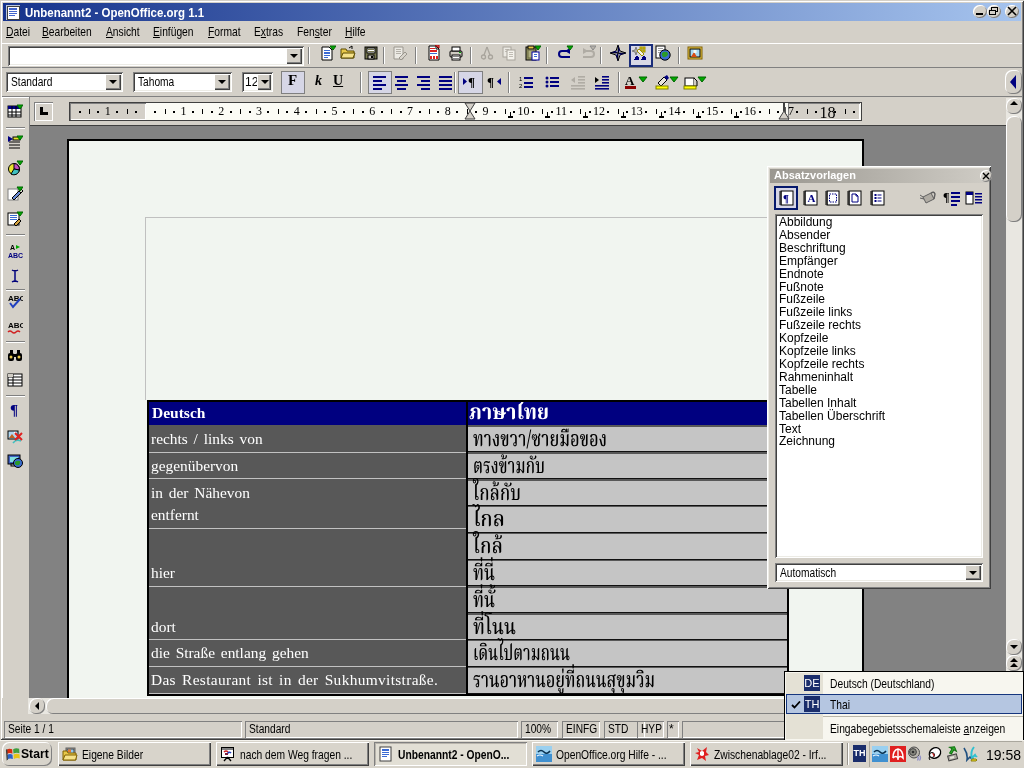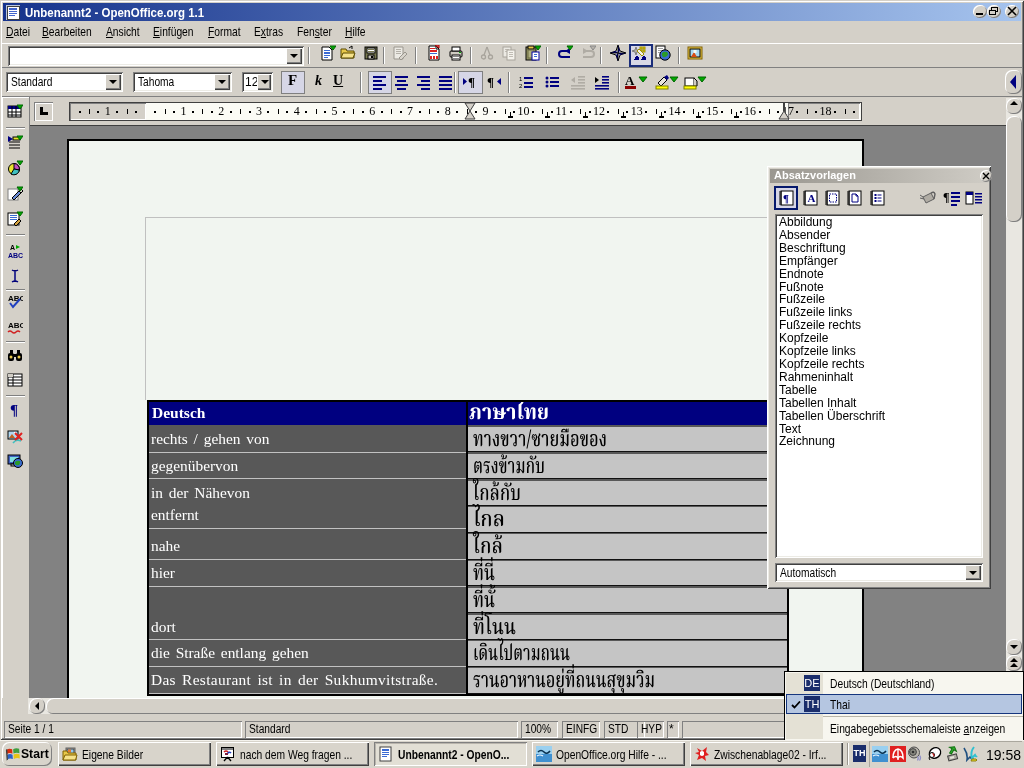--- a/index.html
+++ b/index.html
@@ -608,21 +608,21 @@
         <div class="abs" style="left:662.2px;top:7px;width:1px;height:5px;background:#000;"></div>
         <div class="abs" style="left:670.6px;top:9px;width:2px;height:2px;background:#000;"></div>
         <span class="abs" style="left:675.1px;top:2px;width:12px;text-align:center;font-size:12px;font-family:'Liberation Serif',serif;">16</span>
         <div class="abs" style="left:689.5px;top:9px;width:2px;height:2px;background:#000;"></div>
         <div class="abs" style="left:700.0px;top:7px;width:1px;height:5px;background:#000;"></div>
         <div class="abs" style="left:708.4px;top:9px;width:2px;height:2px;background:#000;"></div>
         <span class="abs" style="left:712.9px;top:2px;width:12px;text-align:center;font-size:12px;font-family:'Liberation Serif',serif;">17</span>
         <div class="abs" style="left:727.3px;top:9px;width:2px;height:2px;background:#000;"></div>
         <div class="abs" style="left:737.8px;top:7px;width:1px;height:5px;background:#000;"></div>
         <div class="abs" style="left:746.2px;top:9px;width:2px;height:2px;background:#000;"></div>
-        <span class="abs" style="left:750.6px;top:2px;width:12px;text-align:center;font-size:12px;font-family:'Liberation Serif',serif;">18</span>
+        <span class="abs" style="left:750.6px;top:2px;width:12px;text-align:center;font-size:16px;font-family:'Liberation Serif',serif;">18</span>
         <div class="abs" style="left:765.1px;top:9px;width:2px;height:2px;background:#000;"></div>
         <div class="abs" style="left:775.5px;top:7px;width:1px;height:5px;background:#000;"></div>
         <div class="abs" style="left:784.0px;top:9px;width:2px;height:2px;background:#000;"></div>
         <svg class="abs" style="left:395px;top:0px" width="12" height="19">
           <path d="M1 1 L11 1 L6 9 Z M6 9 L11 17 L1 17 Z" fill="#d4d0c8" stroke="#404040"></path>
         </svg>
         <svg class="abs" style="left:709px;top:0px" width="12" height="19">
           <path d="M6 9 L11 17 L1 17 Z" fill="#d4d0c8" stroke="#404040"></path>
           <rect x="5" y="0" width="2" height="9" fill="#404040"></rect>
         </svg>
@@ -654,21 +654,21 @@
             <span class="abs" style="left:3px;top:2px;font-family:'Liberation Serif',serif;font-size:15.5px;font-weight:bold;color:#fff;">Deutsch</span>
             <div class="abs" style="left:319px;top:0px;width:86px;height:23px;overflow:hidden;">
               <svg width="84" height="26" viewBox="0 0 84 26" style="position:absolute;left:0;top:0;overflow:visible">
                 <g transform="translate(1,17) scale(1.0819,1)">
                   <path d="M2.499 0.21000000000000002Q1.554 0.21000000000000002 1.008 -0.31500000000000006Q0.462 -0.8400000000000001 0.462 -1.8270000000000002Q0.462 -2.814 0.9345 -3.2865Q1.407 -3.7590000000000003 1.953 -3.7590000000000003Q2.1420000000000003 -3.7590000000000003 2.289 -3.7170000000000005Q2.436 -3.6750000000000003 2.52 -3.612L1.995 -3.213V-4.662Q1.995 -5.67 2.3625 -6.258Q2.73 -6.846 3.591 -7.182V-7.266L1.491 -7.938000000000001Q1.449 -8.232000000000001 1.428 -8.4315Q1.407 -8.631 1.407 -8.799000000000001Q1.407 -10.164000000000001 2.625 -10.951500000000001Q3.8430000000000004 -11.739 6.027 -11.739Q8.316 -11.739 9.450000000000001 -10.8045Q10.584000000000001 -9.870000000000001 10.584000000000001 -8.001000000000001V-1.197L9.597000000000001 0.126H7.854V-7.7700000000000005Q7.854 -9.345 7.434 -10.0485Q7.014 -10.752 6.027 -10.752Q5.103000000000001 -10.752 4.6515 -10.174500000000002Q4.2 -9.597000000000001 4.2 -8.463000000000001L5.67 -7.665Q5.964 -7.518000000000001 6.1005 -7.392Q6.237 -7.266 6.237 -7.035Q6.237 -6.720000000000001 6.069 -6.5520000000000005Q5.271 -6.636 4.998 -6.1530000000000005Q4.7250000000000005 -5.67 4.7250000000000005 -4.641V-2.2680000000000002Q4.7250000000000005 -1.05 4.158 -0.42000000000000004Q3.591 0.21000000000000002 2.499 0.21000000000000002ZM2.226 -0.7350000000000001Q2.6670000000000003 -0.7350000000000001 2.8770000000000002 -1.008Q3.087 -1.2810000000000001 3.087 -1.806Q3.087 -2.31 2.8770000000000002 -2.583Q2.6670000000000003 -2.8560000000000003 2.226 -2.8560000000000003Q1.806 -2.8560000000000003 1.6065 -2.583Q1.407 -2.31 1.407 -1.7850000000000001Q1.407 -1.2810000000000001 1.6065 -1.008Q1.806 -0.7350000000000001 2.226 -0.7350000000000001Z M17.409000000000002 0.126V-8.169Q17.409000000000002 -9.093 17.283 -9.639Q17.157 -10.185 16.8945 -10.4265Q16.632 -10.668000000000001 16.212000000000003 -10.668000000000001Q15.582 -10.668000000000001 15.246 -10.069500000000001Q14.91 -9.471 14.91 -7.875000000000001Q13.713000000000001 -7.665 12.957 -7.98Q12.201 -8.295 12.201 -9.219000000000001Q12.201 -9.996 12.705000000000002 -10.5525Q13.209000000000001 -11.109 14.112000000000002 -11.424Q15.015 -11.739 16.191000000000003 -11.739Q18.249000000000002 -11.739 19.194000000000003 -10.8045Q20.139000000000003 -9.870000000000001 20.139000000000003 -8.106V-1.197L19.131 0.126Z M22.701 0.0V-0.882H22.911Q23.268 -0.882 23.488500000000002 -1.0815000000000001Q23.709 -1.2810000000000001 23.709 -1.8270000000000002V-8.169L24.36 -8.001000000000001Q24.234 -7.896000000000001 24.024 -7.812000000000001Q23.814 -7.728000000000001 23.541 -7.728000000000001Q22.869 -7.728000000000001 22.407 -8.2425Q21.945 -8.757 21.945 -9.702Q21.945 -10.647 22.491 -11.182500000000001Q23.037 -11.718 24.087 -11.718Q25.179000000000002 -11.718 25.735500000000002 -11.098500000000001Q26.292 -10.479000000000001 26.292 -9.261000000000001V-0.9450000000000001H28.623Q29.211 -0.9450000000000001 29.4525 -1.2810000000000001Q29.694000000000003 -1.617 29.694000000000003 -2.3520000000000003V-10.248000000000001L30.701999999999998 -11.592H32.319V-2.709Q32.319 -1.743 32.0565 -1.1445Q31.794 -0.546 31.206000000000003 -0.273Q30.618000000000002 0.0 29.61 0.0ZM23.73 -8.610000000000001Q24.612000000000002 -8.610000000000001 24.612000000000002 -9.681000000000001Q24.612000000000002 -10.731 23.73 -10.731Q23.31 -10.731 23.1 -10.458Q22.89 -10.185 22.89 -9.681000000000001Q22.89 -9.156 23.1 -8.883000000000001Q23.31 -8.610000000000001 23.73 -8.610000000000001ZM27.615000000000002 -5.481000000000001Q27.972 -5.481000000000001 28.1715 -5.7330000000000005Q28.371000000000002 -5.985 28.371000000000002 -6.426Q28.371000000000002 -6.846 28.182000000000002 -7.1085Q27.993000000000002 -7.371 27.615000000000002 -7.371Q27.216 -7.371 27.027 -7.119Q26.838 -6.867 26.838 -6.426Q26.838 -5.985 27.0375 -5.7330000000000005Q27.237000000000002 -5.481000000000001 27.615000000000002 -5.481000000000001ZM30.198 -3.906Q29.148 -3.906 28.308 -4.095000000000001Q27.468 -4.284000000000001 26.943 -4.641Q26.439 -4.977 26.197499999999998 -5.439Q25.956 -5.901000000000001 25.956 -6.447Q25.956 -7.266 26.4075 -7.6965Q26.859 -8.127 27.594 -8.127Q28.287 -8.127 28.738500000000002 -7.707000000000001Q29.19 -7.287000000000001 29.19 -6.447Q29.19 -5.985 29.043 -5.6385000000000005Q28.896 -5.292000000000001 28.665 -5.103000000000001V-5.019Q29.085 -4.998 29.4525 -5.0085Q29.82 -5.019 30.177 -5.082000000000001Q31.353 -5.229 32.0985 -5.785500000000001Q32.844 -6.3420000000000005 33.18 -7.245Q33.642 -7.098000000000001 33.8625 -6.783Q34.083 -6.468 34.083 -6.069Q34.083 -5.397 33.558 -4.914Q33.033 -4.431 32.150999999999996 -4.1685Q31.269 -3.906 30.198 -3.906Z M39.816 0.126V-8.169Q39.816 -9.093 39.69 -9.639Q39.564 -10.185 39.301500000000004 -10.4265Q39.039 -10.668000000000001 38.619 -10.668000000000001Q37.989 -10.668000000000001 37.653 -10.069500000000001Q37.317 -9.471 37.317 -7.875000000000001Q36.12 -7.665 35.364 -7.98Q34.608 -8.295 34.608 -9.219000000000001Q34.608 -9.996 35.111999999999995 -10.5525Q35.616 -11.109 36.519 -11.424Q37.422 -11.739 38.598 -11.739Q40.656 -11.739 41.601 -10.8045Q42.546 -9.870000000000001 42.546 -8.106V-1.197L41.538 0.126Z M48.237 0.168Q46.998000000000005 0.168 46.3995 -0.462Q45.801 -1.092 45.801 -2.2470000000000003V-14.49Q47.06100000000001 -15.246 47.785500000000006 -16.1175Q48.510000000000005 -16.989 48.510000000000005 -18.228Q48.510000000000005 -18.879 48.310500000000005 -19.2885Q48.111000000000004 -19.698 47.733000000000004 -19.866L46.578 -17.892H46.011Q45.885000000000005 -18.627000000000002 45.517500000000005 -19.078500000000002Q45.150000000000006 -19.53 44.604000000000006 -19.53Q44.415000000000006 -19.53 44.184000000000005 -19.4775Q43.953 -19.425 43.806000000000004 -19.362000000000002Q43.533 -19.551000000000002 43.417500000000004 -19.824Q43.30200000000001 -20.097 43.30200000000001 -20.37Q43.30200000000001 -20.832 43.58550000000001 -21.105Q43.86900000000001 -21.378 44.352000000000004 -21.378Q45.045 -21.378 45.591 -20.895000000000003Q46.137 -20.412000000000003 46.431000000000004 -19.425L47.586000000000006 -21.378Q49.161 -21.273 49.854 -20.412Q50.547000000000004 -19.551000000000002 50.547000000000004 -18.249000000000002Q50.547000000000004 -16.968 50.022000000000006 -15.9495Q49.49700000000001 -14.931000000000001 48.531000000000006 -14.133000000000001V-3.7590000000000003Q48.594 -3.7800000000000002 48.75150000000001 -3.7905Q48.909000000000006 -3.801 49.056000000000004 -3.7800000000000002Q49.70700000000001 -3.717 50.08500000000001 -3.2235Q50.46300000000001 -2.73 50.46300000000001 -1.8690000000000002Q50.46300000000001 -0.924 49.89600000000001 -0.378Q49.32900000000001 0.168 48.237 0.168ZM48.594 -0.798Q49.056000000000004 -0.798 49.266000000000005 -1.0815000000000001Q49.476000000000006 -1.365 49.476000000000006 -1.848Q49.476000000000006 -2.331 49.266000000000005 -2.6145Q49.056000000000004 -2.898 48.594 -2.898Q48.17400000000001 -2.898 47.974500000000006 -2.6145Q47.775000000000006 -2.331 47.775000000000006 -1.848Q47.775000000000006 -1.365 47.974500000000006 -1.0815000000000001Q48.17400000000001 -0.798 48.594 -0.798Z M58.863 0.126V-9.534Q58.863 -9.933 58.737 -10.1325Q58.611000000000004 -10.332 58.338 -10.332Q58.191 -10.332 58.054500000000004 -10.2375Q57.918000000000006 -10.143 57.80250000000001 -9.912Q57.687000000000005 -9.681000000000001 57.561 -9.198L55.377 0.0H52.941V-8.190000000000001L53.403000000000006 -8.001000000000001Q53.256 -7.917000000000001 53.04600000000001 -7.833Q52.836000000000006 -7.7490000000000006 52.584 -7.7490000000000006Q51.912000000000006 -7.7490000000000006 51.45 -8.253Q50.988 -8.757 50.988 -9.702Q50.988 -10.647 51.534000000000006 -11.182500000000001Q52.080000000000005 -11.718 53.172000000000004 -11.718Q54.264 -11.718 54.862500000000004 -11.098500000000001Q55.461000000000006 -10.479000000000001 55.461000000000006 -9.282V-7.476000000000001Q55.461000000000006 -6.573 55.419000000000004 -5.4285000000000005Q55.377 -4.284000000000001 55.293000000000006 -3.297H55.356Q55.503 -4.011 55.629000000000005 -4.6515Q55.755 -5.292000000000001 55.9125 -5.9115Q56.07 -6.531000000000001 56.217000000000006 -7.203L56.658 -9.219000000000001Q56.889 -10.185 57.225 -10.731000000000002Q57.561 -11.277000000000001 58.033500000000004 -11.508000000000001Q58.506 -11.739 59.157000000000004 -11.739Q60.375 -11.739 60.92100000000001 -11.088000000000001Q61.467000000000006 -10.437000000000001 61.467000000000006 -9.387V-1.197L60.459 0.126ZM52.773 -8.610000000000001Q53.655 -8.610000000000001 53.655 -9.681000000000001Q53.655 -10.752 52.773 -10.752Q52.353 -10.752 52.13250000000001 -10.479000000000001Q51.912000000000006 -10.206000000000001 51.912000000000006 -9.681000000000001Q51.912000000000006 -9.177000000000001 52.13250000000001 -8.893500000000001Q52.353 -8.610000000000001 52.773 -8.610000000000001Z M68.292 0.231Q66.066 0.231 64.953 -0.588Q63.84 -1.407 63.84 -3.129Q63.84 -4.305000000000001 64.29150000000001 -4.987500000000001Q64.74300000000001 -5.67 65.646 -5.880000000000001V-5.964Q65.07900000000001 -6.174 64.659 -6.615Q64.239 -7.056 64.0185 -7.6754999999999995Q63.79800000000001 -8.295 63.79800000000001 -8.988000000000001Q63.79800000000001 -10.227 64.512 -10.9725Q65.226 -11.718 66.486 -11.718Q67.45200000000001 -11.718 67.98750000000001 -11.214Q68.52300000000001 -10.71 68.52300000000001 -9.744Q68.52300000000001 -8.778 67.99800000000002 -8.326500000000001Q67.47300000000001 -7.875000000000001 66.61200000000001 -7.875000000000001Q66.507 -7.875000000000001 66.423 -7.8855Q66.339 -7.896000000000001 66.27600000000001 -7.9590000000000005L66.507 -8.127Q66.528 -7.7490000000000006 66.6645 -7.3500000000000005Q66.801 -6.9510000000000005 67.158 -6.678000000000001Q67.515 -6.405 68.16600000000001 -6.405H68.67V-5.376H67.956Q67.263 -5.376 66.9375 -4.9245Q66.61200000000001 -4.473 66.61200000000001 -3.297Q66.61200000000001 -2.4570000000000003 66.78 -1.911Q66.94800000000001 -1.365 67.31550000000001 -1.1025Q67.683 -0.8400000000000001 68.292 -0.8400000000000001Q69.111 -0.8610000000000001 69.531 -1.4280000000000002Q69.95100000000001 -1.995 69.95100000000001 -3.402V-10.290000000000001L70.98 -11.592H72.68100000000001V-3.696Q72.68100000000001 -2.226 72.24000000000001 -1.3755Q71.799 -0.525 70.8435 -0.14700000000000002Q69.888 0.231 68.292 0.231ZM66.71700000000001 -8.694Q67.158 -8.694 67.368 -8.988Q67.578 -9.282 67.578 -9.765Q67.578 -10.248000000000001 67.368 -10.531500000000001Q67.158 -10.815000000000001 66.71700000000001 -10.815000000000001Q66.27600000000001 -10.815000000000001 66.066 -10.531500000000001Q65.85600000000001 -10.248000000000001 65.85600000000001 -9.765Q65.85600000000001 -9.282 66.066 -8.988Q66.27600000000001 -8.694 66.71700000000001 -8.694Z" fill="#fff"></path>
                 </g>
               </svg>
             </div>
           </div>
           <div class="abs" style="left:0;top:25.0px;width:317px;height:25.6px;background:#585858;border-bottom:1.2px solid #c2c2c2;">
-            <span class="abs" style="left:2px;top:3px;font-family:'Liberation Serif',serif;font-size:15.4px;color:#fff;word-spacing:2px;white-space:nowrap;">rechts / gehen von</span>
+            <span class="abs" style="left:2px;top:3px;font-family:'Liberation Serif',serif;font-size:15.4px;color:#fff;word-spacing:2px;white-space:nowrap;">rechts / links von</span>
           </div>
           <div class="abs" style="left:319px;top:25.0px;width:319px;height:25.4px;background:#c5c5c5;border-bottom:1.4px solid #111;">
             <div class="abs" style="left:4px;top:0px;width:138px;height:26px;">
               <svg width="138" height="26" viewBox="0 0 138 26" style="position:absolute;left:0;top:0;overflow:visible">
                 <g transform="translate(1,19) scale(0.9255,1)">
                   <path d="M8.2296 0.1296V-10.0008Q8.2296 -10.4976 8.0676 -10.778400000000001Q7.905600000000001 -11.0592 7.581600000000001 -11.0592Q7.3872 -11.0592 7.2252 -10.9728Q7.0632 -10.8864 6.9228000000000005 -10.638Q6.7824 -10.3896 6.6528 -9.8712L4.1904 0.0H2.5272V-8.4024L2.8512 -8.2728Q2.7648 -8.1432 2.5596 -8.046Q2.3544 -7.9488 2.052 -7.9488Q1.3824 -7.9488 0.918 -8.488800000000001Q0.4536 -9.0288 0.4536 -9.957600000000001Q0.4536 -10.8648 0.9504 -11.415600000000001Q1.4472 -11.9664 2.3328 -11.9664Q3.2184000000000004 -11.9664 3.7368000000000006 -11.448Q4.2552 -10.9296 4.2552 -9.8064V-7.0200000000000005Q4.2552 -6.091200000000001 4.212 -4.870800000000001Q4.1688 -3.6504000000000003 4.0824 -2.7216H4.1472Q4.341600000000001 -3.5856000000000003 4.492800000000001 -4.212Q4.644 -4.8384 4.806 -5.4648Q4.968 -6.091200000000001 5.1408000000000005 -6.9336L5.7024 -9.504000000000001Q5.9184 -10.411200000000001 6.1668 -10.9512Q6.4152000000000005 -11.491200000000001 6.8364 -11.739600000000001Q7.2576 -11.988000000000001 7.9272 -11.988000000000001Q9.0504 -11.988000000000001 9.514800000000001 -11.350800000000001Q9.9792 -10.713600000000001 9.9792 -9.8064V-1.1232L9.072000000000001 0.1296ZM2.2248 -8.812800000000001Q3.1104000000000003 -8.812800000000001 3.1104000000000003 -9.936Q3.1104000000000003 -11.0592 2.2248 -11.0592Q1.8144 -11.0592 1.5876000000000001 -10.778400000000001Q1.3608 -10.4976 1.3608 -9.936Q1.3608 -9.396 1.5876000000000001 -9.104400000000002Q1.8144 -8.812800000000001 2.2248 -8.812800000000001Z M17.0856 0.1296V-8.4024Q17.0856 -9.4824 16.8696 -10.0656Q16.6536 -10.648800000000001 16.2648 -10.875600000000002Q15.876000000000001 -11.102400000000001 15.336 -11.102400000000001Q14.601600000000001 -11.102400000000001 14.148 -10.5408Q13.6944 -9.9792 13.6944 -8.5104Q12.8952 -8.5104 12.430800000000001 -8.7804Q11.9664 -9.0504 11.9664 -9.763200000000001Q11.9664 -10.4976 12.42 -11.0052Q12.8736 -11.5128 13.6404 -11.782800000000002Q14.4072 -12.052800000000001 15.314400000000001 -12.052800000000001Q17.1504 -12.052800000000001 18.0036 -11.0916Q18.8568 -10.1304 18.8568 -8.316V-1.1232L17.9712 0.1296Z M25.358400000000003 0.21600000000000003Q24.5592 0.21600000000000003 24.0732 0.054000000000000006Q23.587200000000003 -0.10800000000000001 23.274 -0.5184000000000001Q22.960800000000003 -0.9288000000000001 22.734 -1.674Q22.5072 -2.4192 22.2264 -3.5856000000000003Q22.0104 -4.5144 21.8592 -5.0868Q21.708000000000002 -5.6592 21.578400000000002 -5.9724Q21.448800000000002 -6.2856000000000005 21.330000000000002 -6.4152000000000005Q21.2112 -6.5448 21.060000000000002 -6.566400000000001V-7.365600000000001H21.276Q21.924000000000003 -7.365600000000001 22.302 -7.2576Q22.68 -7.1496 22.960800000000003 -6.7176Q23.090400000000002 -6.5232 23.220000000000002 -6.1884Q23.349600000000002 -5.8536 23.490000000000002 -5.346Q23.6304 -4.8384 23.8032 -4.0824Q24.1488 -2.6136 24.354 -1.8792Q24.5592 -1.1448 24.764400000000002 -0.9072Q24.9696 -0.6696000000000001 25.336800000000004 -0.6696000000000001Q25.704 -0.6696000000000001 25.8876 -0.9180000000000001Q26.0712 -1.1664 26.0712 -1.9656V-8.3376L26.3304 -8.208Q26.244 -8.1216 26.0496 -8.0352Q25.855200000000004 -7.9488 25.639200000000002 -7.9488Q24.883200000000002 -7.9488 24.408 -8.488800000000001Q23.9328 -9.0288 23.9328 -9.957600000000001Q23.9328 -10.8648 24.4404 -11.415600000000001Q24.948 -11.9664 25.898400000000002 -11.9664Q26.805600000000002 -11.9664 27.324 -11.448Q27.8424 -10.9296 27.8424 -9.8064V-2.6568Q27.8424 -1.5552000000000001 27.594 -0.9288000000000001Q27.3456 -0.3024 26.805600000000002 -0.04319999999999999Q26.265600000000003 0.21600000000000003 25.358400000000003 0.21600000000000003ZM25.7256 -8.812800000000001Q26.611200000000004 -8.812800000000001 26.611200000000004 -9.936Q26.611200000000004 -11.0592 25.7256 -11.0592Q25.3152 -11.0592 25.0884 -10.778400000000001Q24.861600000000003 -10.4976 24.861600000000003 -9.936Q24.861600000000003 -9.396 25.0884 -9.104400000000002Q25.3152 -8.812800000000001 25.7256 -8.812800000000001Z M34.884 0.21600000000000003Q33.8688 0.21600000000000003 33.1668 -0.01079999999999999Q32.464800000000004 -0.2376 32.0976 -0.8208000000000001Q31.730400000000003 -1.4040000000000001 31.730400000000003 -2.4624V-5.832000000000001Q32.659200000000006 -6.2424 33.30720000000001 -6.9984Q33.955200000000005 -7.7544 33.955200000000005 -8.9856Q33.955200000000005 -10.087200000000001 33.5016 -10.638000000000002Q33.048 -11.1888 32.378400000000006 -11.1888Q31.989600000000003 -11.1888 31.698 -11.0052Q31.4064 -10.8216 31.212000000000003 -10.530000000000001Q31.0176 -10.2384 30.931200000000004 -9.936L31.0176 -9.8712Q31.168800000000005 -10.044 31.352400000000003 -10.130400000000002Q31.536 -10.216800000000001 31.773600000000002 -10.216800000000001Q32.3136 -10.216800000000001 32.7024 -9.7848Q33.0912 -9.3528 33.0912 -8.5752Q33.0912 -7.840800000000001 32.6592 -7.344Q32.2272 -6.8472 31.492800000000003 -6.8472Q30.736800000000002 -6.8472 30.3048 -7.4628Q29.8728 -8.0784 29.8728 -9.072000000000001Q29.8728 -10.4328 30.618000000000002 -11.2428Q31.363200000000003 -12.052800000000001 32.5296 -12.052800000000001Q33.7824 -12.052800000000001 34.5168 -11.145600000000002Q35.251200000000004 -10.2384 35.251200000000004 -8.8992Q35.251200000000004 -7.840800000000001 34.808400000000006 -6.8688Q34.3656 -5.896800000000001 33.5016 -5.2704V-2.3760000000000003Q33.5016 -1.512 33.804 -1.1016Q34.1064 -0.6912 34.8624 -0.6912Q35.6184 -0.6912 35.942400000000006 -1.1016Q36.266400000000004 -1.512 36.266400000000004 -2.484V-10.6704L37.152 -11.923200000000001H37.994400000000006V-2.5704000000000002Q37.994400000000006 -1.0152 37.22760000000001 -0.39960000000000007Q36.460800000000006 0.21600000000000003 34.884 0.21600000000000003ZM31.536 -7.668Q31.860000000000003 -7.668 32.0544 -7.9056Q32.2488 -8.1432 32.2488 -8.532Q32.2488 -8.9208 32.0544 -9.1584Q31.860000000000003 -9.396 31.536 -9.396Q31.212000000000003 -9.396 31.0176 -9.1584Q30.823200000000003 -8.9208 30.823200000000003 -8.532Q30.823200000000003 -8.1432 31.0176 -7.9056Q31.212000000000003 -7.668 31.536 -7.668Z M45.403200000000005 0.21600000000000003Q44.431200000000004 0.21600000000000003 43.966800000000006 -0.3348Q43.5024 -0.8856 43.5024 -1.7712Q43.5024 -2.7 43.966800000000006 -3.2292000000000005Q44.431200000000004 -3.7584000000000004 45.144000000000005 -3.7584000000000004Q45.33840000000001 -3.7584000000000004 45.5544 -3.7152000000000003Q45.7704 -3.672 45.878400000000006 -3.5424L45.5328 -3.3696V-8.4024Q45.5328 -9.4824 45.2628 -10.0656Q44.9928 -10.648800000000001 44.571600000000004 -10.875600000000002Q44.150400000000005 -11.102400000000001 43.610400000000006 -11.102400000000001Q43.113600000000005 -11.102400000000001 42.714000000000006 -10.843200000000001Q42.314400000000006 -10.584000000000001 42.076800000000006 -9.990000000000002Q41.839200000000005 -9.396 41.839200000000005 -8.424000000000001Q41.01840000000001 -8.424000000000001 40.554 -8.694Q40.089600000000004 -8.964 40.089600000000004 -9.6768Q40.089600000000004 -10.411200000000001 40.586400000000005 -10.9404Q41.083200000000005 -11.4696 41.882400000000004 -11.7612Q42.6816 -12.052800000000001 43.588800000000006 -12.052800000000001Q45.446400000000004 -12.052800000000001 46.37520000000001 -11.0916Q47.304 -10.1304 47.304 -8.316V-2.0304Q47.304 -0.9072 46.818 -0.3456Q46.332 0.21600000000000003 45.403200000000005 0.21600000000000003ZM45.252 -0.648Q45.7272 -0.648 45.9324 -0.9612Q46.137600000000006 -1.2744 46.137600000000006 -1.7712Q46.137600000000006 -2.2680000000000002 45.9324 -2.5812Q45.7272 -2.8944 45.2736 -2.8944Q44.82000000000001 -2.8944 44.6148 -2.5812Q44.409600000000005 -2.2680000000000002 44.409600000000005 -1.7496Q44.409600000000005 -1.2528000000000001 44.6148 -0.9504000000000001Q44.82000000000001 -0.648 45.252 -0.648Z M54.3888 0.1296V-8.4024Q54.3888 -9.4824 54.1728 -10.0656Q53.9568 -10.648800000000001 53.568 -10.875600000000002Q53.1792 -11.102400000000001 52.6392 -11.102400000000001Q51.9048 -11.102400000000001 51.4512 -10.5408Q50.9976 -9.9792 50.9976 -8.5104Q50.1984 -8.5104 49.734 -8.7804Q49.269600000000004 -9.0504 49.269600000000004 -9.763200000000001Q49.269600000000004 -10.4976 49.723200000000006 -11.0052Q50.1768 -11.5128 50.9436 -11.782800000000002Q51.7104 -12.052800000000001 52.6176 -12.052800000000001Q54.4536 -12.052800000000001 55.3068 -11.0916Q56.160000000000004 -10.1304 56.160000000000004 -8.316V-1.1232L55.2744 0.1296Z M57.7584 2.6136 61.8408 -16.416H62.9208L58.8816 2.592Z M68.904 0.21600000000000003Q67.8024 0.21600000000000003 67.1112 -0.05399999999999999Q66.42 -0.324 66.11760000000001 -0.9396000000000001Q65.8152 -1.5552000000000001 65.8152 -2.5488V-5.6592Q66.2472 -5.8536 66.636 -6.1776Q67.0248 -6.501600000000001 67.338 -6.9336Q67.6512 -7.365600000000001 67.82400000000001 -7.894800000000001Q67.99680000000001 -8.424000000000001 67.99680000000001 -9.0288Q67.99680000000001 -9.698400000000001 67.8132 -10.1844Q67.6296 -10.6704 67.2624 -10.8864L66.3984 -9.9144H66.2256L65.2536 -10.8864Q64.9296 -10.7568 64.7244 -10.3356Q64.5192 -9.9144 64.476 -9.3744L64.5408 -9.3096Q64.692 -9.4824 64.854 -9.5688Q65.016 -9.6552 65.2752 -9.6552Q65.8584 -9.6552 66.2688 -9.2232Q66.6792 -8.7912 66.6792 -8.0136Q66.6792 -7.2792 66.24719999999999 -6.782400000000001Q65.8152 -6.2856000000000005 65.0808 -6.2856000000000005Q64.3464 -6.2856000000000005 63.9144 -6.9228000000000005Q63.4824 -7.5600000000000005 63.4824 -8.64Q63.4824 -9.4176 63.6768 -10.1088Q63.8712 -10.8 64.27080000000001 -11.3076Q64.6704 -11.8152 65.3184 -12.0096L66.3336 -10.972800000000001L67.3272 -12.0096Q68.364 -11.6856 68.8176 -10.8432Q69.2712 -10.0008 69.2712 -8.942400000000001Q69.2712 -7.884 68.8608 -6.804Q68.4504 -5.724 67.5864 -5.0976V-2.4624Q67.5864 -1.4688 67.8888 -1.08Q68.1912 -0.6912 68.904 -0.6912Q69.7032 -0.6912 70.0164 -1.134Q70.3296 -1.5768 70.3296 -2.5704000000000002V-7.0632Q70.3296 -7.711200000000001 70.1568 -8.1216Q69.984 -8.532 69.6168 -8.7264V-9.2232Q70.2648 -9.5472 70.62119999999999 -10.0764Q70.9776 -10.6056 71.1072 -11.275200000000002Q71.2368 -11.9448 71.1936 -12.636000000000001Q71.7552 -12.636000000000001 72.1224 -12.5172Q72.4896 -12.3984 72.6732 -12.15Q72.85679999999999 -11.9016 72.85679999999999 -11.4696Q72.85679999999999 -10.519200000000001 72.3708 -9.9144Q71.8848 -9.3096 71.1072 -9.007200000000001V-8.9208Q71.604 -8.7048 71.8416 -8.229600000000001Q72.0792 -7.7544 72.0792 -7.1496V-2.6568Q72.0792 -1.08 71.3124 -0.43200000000000005Q70.54560000000001 0.21600000000000003 68.904 0.21600000000000003ZM65.124 -7.106400000000001Q65.448 -7.106400000000001 65.6424 -7.344000000000001Q65.8368 -7.581600000000001 65.8368 -7.970400000000001Q65.8368 -8.359200000000001 65.6424 -8.596800000000002Q65.448 -8.8344 65.124 -8.8344Q64.7784 -8.8344 64.584 -8.596800000000002Q64.3896 -8.359200000000001 64.3896 -7.970400000000001Q64.3896 -7.581600000000001 64.584 -7.344000000000001Q64.7784 -7.106400000000001 65.124 -7.106400000000001Z M79.2504 0.1296V-8.4024Q79.2504 -9.4824 79.0344 -10.0656Q78.8184 -10.648800000000001 78.4296 -10.875600000000002Q78.0408 -11.102400000000001 77.5008 -11.102400000000001Q76.7664 -11.102400000000001 76.31280000000001 -10.5408Q75.8592 -9.9792 75.8592 -8.5104Q75.06 -8.5104 74.5956 -8.7804Q74.1312 -9.0504 74.1312 -9.763200000000001Q74.1312 -10.4976 74.5848 -11.0052Q75.03840000000001 -11.5128 75.80520000000001 -11.782800000000002Q76.572 -12.052800000000001 77.4792 -12.052800000000001Q79.3152 -12.052800000000001 80.1684 -11.0916Q81.0216 -10.1304 81.0216 -8.316V-1.1232L80.13600000000001 0.1296Z M87.8472 0.21600000000000003Q85.83840000000001 0.21600000000000003 84.89880000000001 -0.6156Q83.95920000000001 -1.4472 83.95920000000001 -3.2184000000000004Q83.95920000000001 -4.5576 84.42360000000001 -5.2056000000000004Q84.888 -5.8536 85.55760000000001 -5.9832V-6.0696Q85.1256 -6.2856000000000005 84.7476 -6.717600000000001Q84.3696 -7.1496 84.14280000000001 -7.786800000000001Q83.91600000000001 -8.424000000000001 83.91600000000001 -9.201600000000001Q83.91600000000001 -10.3896 84.4668 -11.1888Q85.0176 -11.988000000000001 86.07600000000001 -11.988000000000001Q86.98320000000001 -11.988000000000001 87.49080000000001 -11.4696Q87.9984 -10.9512 87.9984 -10.0008Q87.9984 -9.007200000000001 87.5016 -8.5212Q87.0048 -8.0352 86.2056 -8.0352Q86.03280000000001 -8.0352 85.9032 -8.067599999999999Q85.7736 -8.1 85.644 -8.1864L85.6872 -8.1216Q85.75200000000001 -7.7544 85.9788 -7.365600000000001Q86.2056 -6.976800000000001 86.5836 -6.728400000000001Q86.9616 -6.48 87.5232 -6.48H88.02000000000001V-5.5728H87.45840000000001Q86.50800000000001 -5.5728 86.14080000000001 -5.0544Q85.7736 -4.5360000000000005 85.7736 -3.3912Q85.7736 -2.5272 85.94640000000001 -1.9224Q86.1192 -1.3176 86.5728 -1.0044Q87.02640000000001 -0.6912 87.8472 -0.6912Q88.97040000000001 -0.6912 89.47800000000001 -1.3824Q89.9856 -2.0736 89.9856 -3.6936V-10.7352L90.8712 -11.923200000000001H91.7568V-3.8016Q91.7568 -2.2896 91.3572 -1.4148Q90.9576 -0.54 90.1044 -0.162Q89.25120000000001 0.21600000000000003 87.8472 0.21600000000000003ZM86.1624 -8.877600000000001Q86.59440000000001 -8.877600000000001 86.7996 -9.18Q87.0048 -9.4824 87.0048 -9.9792Q87.0048 -10.476 86.7996 -10.778400000000001Q86.59440000000001 -11.0808 86.1624 -11.0808Q85.7304 -11.0808 85.5144 -10.778400000000001Q85.2984 -10.476 85.2984 -9.9792Q85.2984 -9.4824 85.5144 -9.18Q85.7304 -8.877600000000001 86.1624 -8.877600000000001Z M96.4872 0.21600000000000003Q95.79599999999999 0.21600000000000003 95.364 -0.0864Q94.932 -0.38880000000000003 94.71600000000001 -0.8748Q94.5 -1.3608 94.5 -1.9224Q94.5 -3.0024 95.0724 -3.6936Q95.6448 -4.3848 96.55199999999999 -4.3848V-8.4024L96.876 -8.2728Q96.7896 -8.1432 96.58439999999999 -8.046Q96.3792 -7.9488 96.0768 -7.9488Q95.4072 -7.9488 94.9428 -8.488800000000001Q94.4784 -9.0288 94.4784 -9.957600000000001Q94.4784 -10.8648 94.9752 -11.415600000000001Q95.472 -11.9664 96.3576 -11.9664Q97.2648 -11.9664 97.794 -11.448Q98.3232 -10.9296 98.3232 -9.8064V-4.2552Q98.8416 -4.1256 99.3708 -3.7476000000000003Q99.9 -3.3696 100.4076 -2.8404Q100.9152 -2.3112 101.3688 -1.7064000000000001H101.412V-10.6704L102.2976 -11.923200000000001H103.1832V-1.1232L102.276 0.1296H101.4984Q101.0448 -0.6264000000000001 100.5156 -1.3284000000000002Q99.9864 -2.0304 99.4356 -2.5596Q98.8848 -3.0888 98.3232 -3.3048V-1.7712Q98.3232 -0.6264000000000001 97.794 -0.20520000000000002Q97.2648 0.21600000000000003 96.4872 0.21600000000000003ZM96.0984 -0.648Q96.3792 -0.648 96.49799999999999 -0.8424Q96.6168 -1.0368 96.6168 -1.3608V-3.4992Q96.03359999999999 -3.4992 95.6988 -3.0888Q95.364 -2.6784000000000003 95.364 -1.8792000000000002Q95.364 -1.3392000000000002 95.5476 -0.9936Q95.7312 -0.648 96.0984 -0.648ZM96.2496 -8.812800000000001Q97.1136 -8.812800000000001 97.1136 -9.936Q97.1136 -11.0592 96.2496 -11.0592Q95.8176 -11.0592 95.5908 -10.778400000000001Q95.364 -10.4976 95.364 -9.936Q95.364 -9.396 95.5908 -9.104400000000002Q95.8176 -8.812800000000001 96.2496 -8.812800000000001Z M95.23440000000001 -13.7376V-14.407200000000001Q95.23440000000001 -15.4656 95.6448 -16.1136Q96.0552 -16.7616 96.70320000000001 -17.0532Q97.3512 -17.3448 98.1072 -17.3448Q98.9928 -17.3448 99.58680000000001 -16.9344Q100.1808 -16.524 100.52640000000001 -15.746400000000001V-16.6752L100.9584 -17.5824H101.4768V-14.5584H102.12480000000001V-16.6752L102.64320000000001 -17.5824H103.2048V-13.7376ZM96.70320000000001 -14.5584H100.1376Q100.09440000000001 -14.968800000000002 99.8568 -15.368400000000001Q99.6192 -15.768 99.2088 -16.0272Q98.7984 -16.2864 98.1936 -16.2864Q97.4376 -16.2864 97.0704 -15.8112Q96.70320000000001 -15.336 96.70320000000001 -14.5584Z M109.836 0.21600000000000003Q108.5616 0.21600000000000003 107.7516 -0.09720000000000001Q106.94160000000001 -0.41040000000000004 106.56360000000001 -1.1340000000000001Q106.18560000000001 -1.8576000000000001 106.18560000000001 -3.0672V-5.551200000000001Q106.18560000000001 -6.6744 106.72560000000001 -7.182Q107.2656 -7.6896 108.1512 -7.6896Q109.0584 -7.6896 109.512 -7.1388Q109.96560000000001 -6.588 109.96560000000001 -5.7024Q109.96560000000001 -4.7736 109.5444 -4.2336Q109.1232 -3.6936 108.2808 -3.6936Q107.8704 -3.6936 107.65440000000001 -3.8880000000000003L107.9568 -4.104V-2.6136Q107.9568 -1.512 108.4212 -1.1016Q108.8856 -0.6912 109.8792 -0.6912Q110.916 -0.6912 111.4344 -1.1664Q111.9528 -1.6416000000000002 111.9528 -3.024V-8.4024Q111.9528 -10.0008 111.4128 -10.5516Q110.8728 -11.102400000000001 109.836 -11.102400000000001Q108.73440000000001 -11.102400000000001 108.3024 -10.5408Q107.8704 -9.9792 107.8704 -8.5104Q107.41680000000001 -8.5104 107.0172 -8.5752Q106.6176 -8.64 106.3692 -8.877600000000001Q106.1208 -9.1152 106.1208 -9.5904Q106.1208 -10.3248 106.5528 -10.8756Q106.9848 -11.426400000000001 107.8164 -11.739600000000001Q108.648 -12.052800000000001 109.8144 -12.052800000000001Q111.9312 -12.052800000000001 112.8276 -11.0808Q113.724 -10.1088 113.724 -8.316V-3.2616Q113.724 -1.4472 112.8276 -0.6156Q111.9312 0.21600000000000003 109.836 0.21600000000000003ZM108.1944 -4.5792Q108.648 -4.5792 108.8424 -4.881600000000001Q109.0368 -5.184 109.0368 -5.7024Q109.0368 -6.1992 108.8532 -6.4908Q108.6696 -6.7824 108.21600000000001 -6.7824Q107.784 -6.7824 107.56800000000001 -6.48Q107.352 -6.1776 107.352 -5.6808000000000005Q107.352 -5.184 107.5572 -4.881600000000001Q107.7624 -4.5792 108.1944 -4.5792Z M120.67920000000001 0.21600000000000003Q119.664 0.21600000000000003 118.962 -0.01079999999999999Q118.26 -0.2376 117.8928 -0.8208000000000001Q117.5256 -1.4040000000000001 117.5256 -2.4624V-5.832000000000001Q118.4544 -6.2424 119.1024 -6.9984Q119.7504 -7.7544 119.7504 -8.9856Q119.7504 -10.087200000000001 119.2968 -10.638000000000002Q118.84320000000001 -11.1888 118.17360000000001 -11.1888Q117.7848 -11.1888 117.4932 -11.0052Q117.2016 -10.8216 117.00720000000001 -10.530000000000001Q116.81280000000001 -10.2384 116.7264 -9.936L116.81280000000001 -9.8712Q116.964 -10.044 117.14760000000001 -10.130400000000002Q117.33120000000001 -10.216800000000001 117.56880000000001 -10.216800000000001Q118.1088 -10.216800000000001 118.4976 -9.7848Q118.88640000000001 -9.3528 118.88640000000001 -8.5752Q118.88640000000001 -7.840800000000001 118.4544 -7.344Q118.0224 -6.8472 117.28800000000001 -6.8472Q116.53200000000001 -6.8472 116.10000000000001 -7.4628Q115.668 -8.0784 115.668 -9.072000000000001Q115.668 -10.4328 116.4132 -11.2428Q117.1584 -12.052800000000001 118.32480000000001 -12.052800000000001Q119.5776 -12.052800000000001 120.31200000000001 -11.145600000000002Q121.0464 -10.2384 121.0464 -8.8992Q121.0464 -7.840800000000001 120.6036 -6.8688Q120.16080000000001 -5.896800000000001 119.2968 -5.2704V-2.3760000000000003Q119.2968 -1.512 119.5992 -1.1016Q119.9016 -0.6912 120.6576 -0.6912Q121.4136 -0.6912 121.7376 -1.1016Q122.0616 -1.512 122.0616 -2.484V-10.6704L122.94720000000001 -11.923200000000001H123.78960000000001V-2.5704000000000002Q123.78960000000001 -1.0152 123.0228 -0.39960000000000007Q122.256 0.21600000000000003 120.67920000000001 0.21600000000000003ZM117.33120000000001 -7.668Q117.65520000000001 -7.668 117.84960000000001 -7.9056Q118.04400000000001 -8.1432 118.04400000000001 -8.532Q118.04400000000001 -8.9208 117.84960000000001 -9.1584Q117.65520000000001 -9.396 117.33120000000001 -9.396Q117.0072 -9.396 116.81280000000001 -9.1584Q116.61840000000001 -8.9208 116.61840000000001 -8.532Q116.61840000000001 -8.1432 116.81280000000001 -7.9056Q117.0072 -7.668 117.33120000000001 -7.668Z M130.3992 0.21600000000000003Q129.12480000000002 0.21600000000000003 128.31480000000002 -0.09720000000000001Q127.50480000000002 -0.41040000000000004 127.12680000000002 -1.1340000000000001Q126.74880000000002 -1.8576000000000001 126.74880000000002 -3.0672V-5.551200000000001Q126.74880000000002 -6.6744 127.28880000000001 -7.182Q127.82880000000002 -7.6896 128.7144 -7.6896Q129.6216 -7.6896 130.0752 -7.1388Q130.52880000000002 -6.588 130.52880000000002 -5.7024Q130.52880000000002 -4.7736 130.10760000000002 -4.2336Q129.68640000000002 -3.6936 128.84400000000002 -3.6936Q128.4336 -3.6936 128.2176 -3.8880000000000003L128.52 -4.104V-2.6136Q128.52 -1.512 128.9844 -1.1016Q129.4488 -0.6912 130.44240000000002 -0.6912Q131.47920000000002 -0.6912 131.99760000000003 -1.1664Q132.51600000000002 -1.6416000000000002 132.51600000000002 -3.024V-8.4024Q132.51600000000002 -10.0008 131.976 -10.5516Q131.436 -11.102400000000001 130.3992 -11.102400000000001Q129.29760000000002 -11.102400000000001 128.86560000000003 -10.5408Q128.4336 -9.9792 128.4336 -8.5104Q127.98000000000002 -8.5104 127.58040000000001 -8.5752Q127.1808 -8.64 126.9324 -8.877600000000001Q126.68400000000001 -9.1152 126.68400000000001 -9.5904Q126.68400000000001 -10.3248 127.11600000000001 -10.8756Q127.54800000000002 -11.426400000000001 128.3796 -11.739600000000001Q129.21120000000002 -12.052800000000001 130.3776 -12.052800000000001Q132.4944 -12.052800000000001 133.3908 -11.0808Q134.2872 -10.1088 134.2872 -8.316V-3.2616Q134.2872 -1.4472 133.3908 -0.6156Q132.4944 0.21600000000000003 130.3992 0.21600000000000003ZM128.75760000000002 -4.5792Q129.21120000000002 -4.5792 129.40560000000002 -4.881600000000001Q129.60000000000002 -5.184 129.60000000000002 -5.7024Q129.60000000000002 -6.1992 129.4164 -6.4908Q129.23280000000003 -6.7824 128.7792 -6.7824Q128.34720000000002 -6.7824 128.1312 -6.48Q127.91520000000001 -6.1776 127.91520000000001 -5.6808000000000005Q127.91520000000001 -5.184 128.12040000000002 -4.881600000000001Q128.3256 -4.5792 128.75760000000002 -4.5792Z M140.7024 0.21600000000000003Q139.90320000000003 0.21600000000000003 139.41720000000004 0.054000000000000006Q138.93120000000002 -0.10800000000000001 138.618 -0.5184000000000001Q138.3048 -0.9288000000000001 138.078 -1.674Q137.8512 -2.4192 137.5704 -3.5856000000000003Q137.35440000000003 -4.5144 137.20320000000004 -5.0868Q137.05200000000002 -5.6592 136.9224 -5.9724Q136.7928 -6.2856000000000005 136.674 -6.4152000000000005Q136.5552 -6.5448 136.40400000000002 -6.566400000000001V-7.365600000000001H136.62Q137.268 -7.365600000000001 137.64600000000002 -7.2576Q138.024 -7.1496 138.3048 -6.7176Q138.4344 -6.5232 138.56400000000002 -6.1884Q138.6936 -5.8536 138.834 -5.346Q138.9744 -4.8384 139.14720000000003 -4.0824Q139.49280000000002 -2.6136 139.69800000000004 -1.8792Q139.90320000000003 -1.1448 140.10840000000002 -0.9072Q140.3136 -0.6696000000000001 140.6808 -0.6696000000000001Q141.048 -0.6696000000000001 141.23160000000001 -0.9180000000000001Q141.41520000000003 -1.1664 141.41520000000003 -1.9656V-8.3376L141.67440000000002 -8.208Q141.58800000000002 -8.1216 141.39360000000002 -8.0352Q141.19920000000002 -7.9488 140.9832 -7.9488Q140.2272 -7.9488 139.752 -8.488800000000001Q139.2768 -9.0288 139.2768 -9.957600000000001Q139.2768 -10.8648 139.7844 -11.415600000000001Q140.292 -11.9664 141.2424 -11.9664Q142.14960000000002 -11.9664 142.668 -11.448Q143.18640000000002 -10.9296 143.18640000000002 -9.8064V-2.6568Q143.18640000000002 -1.5552000000000001 142.93800000000002 -0.9288000000000001Q142.6896 -0.3024 142.14960000000002 -0.04319999999999999Q141.6096 0.21600000000000003 140.7024 0.21600000000000003ZM141.0696 -8.812800000000001Q141.95520000000002 -8.812800000000001 141.95520000000002 -9.936Q141.95520000000002 -11.0592 141.0696 -11.0592Q140.65920000000003 -11.0592 140.43240000000003 -10.778400000000001Q140.2056 -10.4976 140.2056 -9.936Q140.2056 -9.396 140.43240000000003 -9.104400000000002Q140.65920000000003 -8.812800000000001 141.0696 -8.812800000000001Z" fill="#000"></path>
                 </g>
               </svg>
             </div>
           </div>
@@ -700,23 +700,20 @@
             <span class="abs" style="left:2px;top:3px;font-family:'Liberation Serif',serif;font-size:15.4px;color:#fff;word-spacing:2px;white-space:nowrap;">entfernt</span>
           </div>
           <div class="abs" style="left:319px;top:105.4px;width:319px;height:25.4px;background:#c5c5c5;border-bottom:1.4px solid #111;">
             <div class="abs" style="left:4px;top:0px;width:36px;height:26px;">
               <svg width="36" height="26" viewBox="0 0 36 26" style="position:absolute;left:0;top:0;overflow:visible">
                 <g transform="translate(1,19) scale(1.1511,1)">
                   <path d="M4.2336 0.10800000000000001Q3.3264 0.10800000000000001 2.8296 -0.4212Q2.3328 -0.9504 2.3328 -1.9008V-15.3792Q3.3696 -15.940800000000001 3.9852000000000003 -16.729200000000002Q4.6008000000000004 -17.5176 4.6008000000000004 -18.792Q4.6008000000000004 -19.5912 4.3524 -20.001600000000003Q4.104 -20.412000000000003 3.7152000000000003 -20.541600000000003L2.4408000000000003 -18.7056H1.9440000000000002Q1.7064000000000001 -19.6776 1.3068 -20.1528Q0.9072 -20.628 0.38880000000000003 -20.628Q0.2376 -20.628 0.0756 -20.5956Q-0.0864 -20.563200000000002 -0.2376 -20.4984Q-0.43200000000000005 -20.7144 -0.5076 -20.9088Q-0.5832 -21.1032 -0.5832 -21.276Q-0.5832 -21.6 -0.3456 -21.8052Q-0.10800000000000001 -22.0104 0.3456 -22.0104Q1.0368 -22.0104 1.5984 -21.438000000000002Q2.16 -20.8656 2.3112 -19.9584L3.7152000000000003 -22.0104Q4.881600000000001 -21.8592 5.454000000000001 -20.9736Q6.026400000000001 -20.088 6.026400000000001 -18.8136Q6.026400000000001 -17.496000000000002 5.4972 -16.480800000000002Q4.968 -15.4656 4.104 -14.8176V-3.8664Q4.1688 -3.8880000000000003 4.2984 -3.8988000000000005Q4.428 -3.9096 4.5360000000000005 -3.9096Q5.2272 -3.9096 5.6484000000000005 -3.3696Q6.0696 -2.8296 6.0696 -1.9008Q6.0696 -0.9720000000000001 5.6052 -0.43200000000000005Q5.1408000000000005 0.10800000000000001 4.2336 0.10800000000000001ZM4.276800000000001 -0.7992Q4.7304 -0.7992 4.935600000000001 -1.08Q5.1408000000000005 -1.3608 5.1408000000000005 -1.9008Q5.1408000000000005 -2.3976 4.935600000000001 -2.7Q4.7304 -3.0024 4.276800000000001 -3.0024Q3.8448 -3.0024 3.6396 -2.7Q3.4344 -2.3976 3.4344 -1.9008Q3.4344 -1.4040000000000001 3.6396 -1.1016000000000001Q3.8448 -0.7992 4.276800000000001 -0.7992Z M13.7808 0.1296V-8.0352Q13.7808 -9.612 13.23 -10.3788Q12.679200000000002 -11.1456 11.5776 -11.1456Q10.5624 -11.1456 10.022400000000001 -10.5516Q9.4824 -9.957600000000001 9.4824 -8.812800000000001L11.0592 -7.776000000000001Q11.232 -7.668 11.3076 -7.549200000000001Q11.3832 -7.430400000000001 11.3832 -7.2792Q11.3832 -6.9984 11.2536 -6.8688Q10.4328 -6.7824 10.0548 -6.2316Q9.6768 -5.6808000000000005 9.6768 -4.6008000000000004V0.0H7.9056V-4.6656Q7.9056 -5.8104000000000005 8.3268 -6.4908Q8.748000000000001 -7.171200000000001 9.6336 -7.452V-7.516800000000001L7.7544 -8.1864Q7.7112 -8.4456 7.6896 -8.6832Q7.668 -8.9208 7.668 -9.136800000000001Q7.668 -10.4976 8.7156 -11.275200000000002Q9.763200000000001 -12.052800000000001 11.5992 -12.052800000000001Q13.5432 -12.052800000000001 14.5476 -11.102400000000001Q15.552 -10.152000000000001 15.552 -8.2728V-1.1232L14.6448 0.1296Z M20.304000000000002 0.19440000000000002Q19.418400000000002 0.19440000000000002 18.9432 -0.378Q18.468 -0.9504 18.468 -2.052V-3.6288Q18.468 -5.0328 18.8244 -5.9184Q19.1808 -6.804 19.8504 -7.236000000000001Q20.520000000000003 -7.668 21.427200000000003 -7.668Q22.1616 -7.668 22.734 -7.430400000000001Q23.306400000000004 -7.1928 23.727600000000002 -6.7608Q24.1488 -6.3288 24.408 -5.7456000000000005L24.364800000000002 -5.7672V-8.3808Q24.364800000000002 -9.8496 23.878800000000002 -10.4976Q23.3928 -11.1456 22.204800000000002 -11.1456Q21.060000000000002 -11.1456 20.5848 -10.5084Q20.1096 -9.8712 20.1096 -8.3376Q19.224 -8.3376 18.792 -8.607600000000001Q18.36 -8.877600000000001 18.36 -9.4824Q18.36 -10.281600000000001 18.8352 -10.8648Q19.3104 -11.448 20.174400000000002 -11.772Q21.038400000000003 -12.096 22.204800000000002 -12.096Q24.1704 -12.096 25.153200000000002 -11.124Q26.136000000000003 -10.152000000000001 26.136000000000003 -8.1648V-1.1664L25.2504 0.0864H24.364800000000002V-1.5336Q24.364800000000002 -3.0672 24.040800000000004 -4.2336Q23.716800000000003 -5.4 23.144400000000005 -6.0588Q22.572000000000003 -6.7176 21.794400000000003 -6.7176Q21.060000000000002 -6.7176 20.6496 -6.048Q20.2392 -5.3784 20.2392 -4.1256V-3.7584000000000004Q20.304000000000002 -3.7800000000000002 20.412000000000003 -3.7908Q20.520000000000003 -3.8016 20.628 -3.8016Q21.3408 -3.8016 21.772800000000004 -3.2616Q22.204800000000002 -2.7216 22.204800000000002 -1.7928000000000002Q22.204800000000002 -0.8640000000000001 21.7188 -0.33480000000000004Q21.2328 0.19440000000000002 20.304000000000002 0.19440000000000002ZM20.4552 -0.6912Q20.8872 -0.6912 21.0816 -0.9612Q21.276000000000003 -1.2312 21.276000000000003 -1.7712Q21.276000000000003 -2.8944 20.4552 -2.8944Q19.6128 -2.8944 19.6128 -1.7928000000000002Q19.6128 -0.6912 20.4552 -0.6912Z" fill="#000"></path>
                 </g>
               </svg>
             </div>
-          </div>
-          <div class="abs" style="left:0;top:132.2px;width:317px;height:25.6px;background:#585858;border-bottom:1.2px solid #c2c2c2;">
-            <span class="abs" style="left:2px;top:3px;font-family:'Liberation Serif',serif;font-size:15.4px;color:#fff;word-spacing:2px;white-space:nowrap;">nahe</span>
           </div>
           <div class="abs" style="left:319px;top:132.2px;width:319px;height:25.4px;background:#c5c5c5;border-bottom:1.4px solid #111;">
             <div class="abs" style="left:4px;top:0px;width:34px;height:26px;">
               <svg width="34" height="26" viewBox="0 0 34 26" style="position:absolute;left:0;top:0;overflow:visible">
                 <g transform="translate(1,19) scale(1.0725,1)">
                   <path d="M4.0392 0.10800000000000001Q3.1536 0.10800000000000001 2.6568 -0.4212Q2.16 -0.9504 2.16 -1.9008V-15.3792Q3.0672 -15.811200000000001 3.7044000000000006 -16.632Q4.341600000000001 -17.4528 4.341600000000001 -18.7488Q4.341600000000001 -19.8936 3.8340000000000005 -20.4876Q3.3264 -21.0816 2.5488 -21.0816Q2.0736 -21.0816 1.7388 -20.8872Q1.4040000000000001 -20.692800000000002 1.2096 -20.401200000000003Q1.0152 -20.1096 0.9072 -19.785600000000002L0.9936 -19.7208Q1.1448 -19.8936 1.3284 -19.9908Q1.512 -20.088 1.7712 -20.088Q2.3976 -20.088 2.7756 -19.645200000000003Q3.1536 -19.2024 3.1536 -18.403200000000002Q3.1536 -17.6472 2.754 -17.128800000000002Q2.3544 -16.610400000000002 1.5768 -16.610400000000002Q0.7128 -16.610400000000002 0.2592 -17.247600000000002Q-0.19440000000000002 -17.884800000000002 -0.19440000000000002 -18.900000000000002Q-0.19440000000000002 -20.304000000000002 0.6048 -21.157200000000003Q1.4040000000000001 -22.0104 2.7216 -22.0104Q4.1256 -22.0104 4.935600000000001 -21.060000000000002Q5.7456000000000005 -20.1096 5.7456000000000005 -18.684Q5.7456000000000005 -17.928 5.518800000000001 -17.2044Q5.292000000000001 -16.480800000000002 4.8924 -15.865200000000002Q4.4928 -15.249600000000001 3.9312 -14.8176V-3.8664Q3.9744 -3.8880000000000003 4.104 -3.8988000000000005Q4.2336 -3.9096 4.341600000000001 -3.9096Q5.0328 -3.9096 5.4648 -3.3696Q5.896800000000001 -2.8296 5.896800000000001 -1.9224Q5.896800000000001 -0.9936 5.421600000000001 -0.4428Q4.946400000000001 0.10800000000000001 4.0392 0.10800000000000001ZM4.104 -0.7992Q4.5576 -0.7992 4.7628 -1.1016000000000001Q4.968 -1.4040000000000001 4.968 -1.9008Q4.968 -2.3976 4.7628 -2.7Q4.5576 -3.0024 4.104 -3.0024Q3.672 -3.0024 3.4668 -2.7Q3.2616 -2.3976 3.2616 -1.9008Q3.2616 -1.4040000000000001 3.4668 -1.1016000000000001Q3.672 -0.7992 4.104 -0.7992ZM1.5336 -17.4528Q1.8792000000000002 -17.4528 2.0628 -17.7012Q2.2464 -17.9496 2.2464 -18.3384Q2.2464 -18.7488 2.0628 -18.9972Q1.8792000000000002 -19.2456 1.5336 -19.2456Q1.1664 -19.2456 0.9720000000000001 -18.9972Q0.7776000000000001 -18.7488 0.7776000000000001 -18.3384Q0.7776000000000001 -17.9496 0.9720000000000001 -17.7012Q1.1664 -17.4528 1.5336 -17.4528Z M13.953600000000002 0.1296V-8.0352Q13.953600000000002 -9.612 13.402800000000001 -10.3788Q12.852 -11.1456 11.7504 -11.1456Q10.7352 -11.1456 10.1952 -10.5516Q9.6552 -9.957600000000001 9.6552 -8.812800000000001L11.232000000000001 -7.776000000000001Q11.404800000000002 -7.668 11.480400000000001 -7.549200000000001Q11.556000000000001 -7.430400000000001 11.556000000000001 -7.2792Q11.556000000000001 -6.9984 11.426400000000001 -6.8688Q10.6056 -6.7824 10.2276 -6.2316Q9.8496 -5.6808000000000005 9.8496 -4.6008000000000004V0.0H8.0784V-4.6656Q8.0784 -5.8104000000000005 8.499600000000001 -6.4908Q8.9208 -7.171200000000001 9.8064 -7.452V-7.516800000000001L7.927200000000001 -8.1864Q7.884 -8.4456 7.862400000000001 -8.6832Q7.840800000000001 -8.9208 7.840800000000001 -9.136800000000001Q7.840800000000001 -10.4976 8.8884 -11.275200000000002Q9.936 -12.052800000000001 11.772000000000002 -12.052800000000001Q13.716000000000001 -12.052800000000001 14.720400000000001 -11.102400000000001Q15.7248 -10.152000000000001 15.7248 -8.2728V-1.1232L14.8176 0.1296Z M20.4768 0.19440000000000002Q19.5912 0.19440000000000002 19.116 -0.378Q18.6408 -0.9504 18.6408 -2.052V-3.6288Q18.6408 -5.0328 18.9972 -5.9184Q19.3536 -6.804 20.0232 -7.236000000000001Q20.6928 -7.668 21.6 -7.668Q22.334400000000002 -7.668 22.9068 -7.430400000000001Q23.4792 -7.1928 23.900399999999998 -6.7608Q24.3216 -6.3288 24.5808 -5.7456000000000005L24.5376 -5.7672V-8.3808Q24.5376 -9.8496 24.0516 -10.4976Q23.5656 -11.1456 22.3776 -11.1456Q21.2328 -11.1456 20.7576 -10.5084Q20.2824 -9.8712 20.2824 -8.3376Q19.3968 -8.3376 18.9648 -8.607600000000001Q18.5328 -8.877600000000001 18.5328 -9.4824Q18.5328 -10.281600000000001 19.008000000000003 -10.8648Q19.4832 -11.448 20.3472 -11.772Q21.2112 -12.096 22.3776 -12.096Q24.3432 -12.096 25.326 -11.124Q26.308799999999998 -10.152000000000001 26.308799999999998 -8.1648V-1.1664L25.4232 0.0864H24.5376V-1.5336Q24.5376 -3.0672 24.2136 -4.2336Q23.8896 -5.4 23.3172 -6.0588Q22.7448 -6.7176 21.9672 -6.7176Q21.2328 -6.7176 20.822400000000002 -6.048Q20.412 -5.3784 20.412 -4.1256V-3.7584000000000004Q20.4768 -3.7800000000000002 20.5848 -3.7908Q20.6928 -3.8016 20.8008 -3.8016Q21.5136 -3.8016 21.9456 -3.2616Q22.3776 -2.7216 22.3776 -1.7928000000000002Q22.3776 -0.8640000000000001 21.8916 -0.33480000000000004Q21.4056 0.19440000000000002 20.4768 0.19440000000000002ZM20.628 -0.6912Q21.06 -0.6912 21.254399999999997 -0.9612Q21.4488 -1.2312 21.4488 -1.7712Q21.4488 -2.8944 20.628 -2.8944Q19.7856 -2.8944 19.7856 -1.7928000000000002Q19.7856 -0.6912 20.628 -0.6912Z M22.8744 -13.7376Q22.6368 -13.7376 22.2804 -13.7484Q21.924 -13.7592 21.5568 -13.77Q21.1896 -13.780800000000001 20.9088 -13.8024V-14.342400000000001Q21.7512 -14.5584 22.194000000000003 -14.968800000000002Q22.6368 -15.3792 22.7448 -15.7896L22.68 -15.8544Q22.5072 -15.7032 22.3236 -15.6384Q22.14 -15.5736 21.8808 -15.5736Q21.2544 -15.5736 20.8872 -15.973200000000002Q20.52 -16.3728 20.52 -17.107200000000002Q20.52 -17.7984 20.8872 -18.252000000000002Q21.2544 -18.7056 22.0104 -18.7056Q22.852800000000002 -18.7056 23.230800000000002 -18.144Q23.608800000000002 -17.5824 23.608800000000002 -16.6536Q23.608800000000002 -16.0704 23.468400000000003 -15.573599999999999Q23.328 -15.0768 23.0256 -14.7096L23.0472 -14.6232Q23.9328 -14.601600000000001 24.516 -14.968800000000002Q25.0992 -15.336 25.3908 -16.102800000000002Q25.6824 -16.869600000000002 25.6824 -17.992800000000003Q26.4384 -17.992800000000003 26.7084 -17.733600000000003Q26.9784 -17.4744 26.9784 -16.9128Q26.9784 -16.0704 26.5572 -15.3468Q26.136 -14.6232 25.2396 -14.1804Q24.3432 -13.7376 22.8744 -13.7376ZM21.967200000000002 -16.308Q22.2696 -16.308 22.453200000000002 -16.5348Q22.6368 -16.7616 22.6368 -17.128800000000002Q22.6368 -17.496000000000002 22.453200000000002 -17.712000000000003Q22.2696 -17.928 21.967200000000002 -17.928Q21.6648 -17.928 21.4812 -17.712000000000003Q21.2976 -17.496000000000002 21.2976 -17.128800000000002Q21.2976 -16.7616 21.4812 -16.5348Q21.6648 -16.308 21.967200000000002 -16.308Z" fill="#000"></path>
                 </g>
               </svg>
             </div>
           </div>

